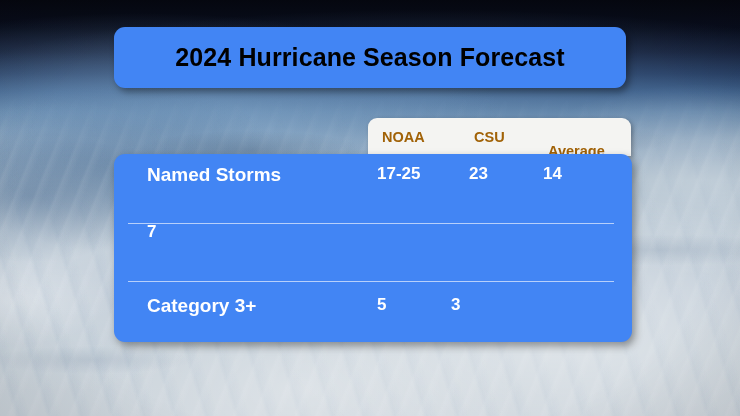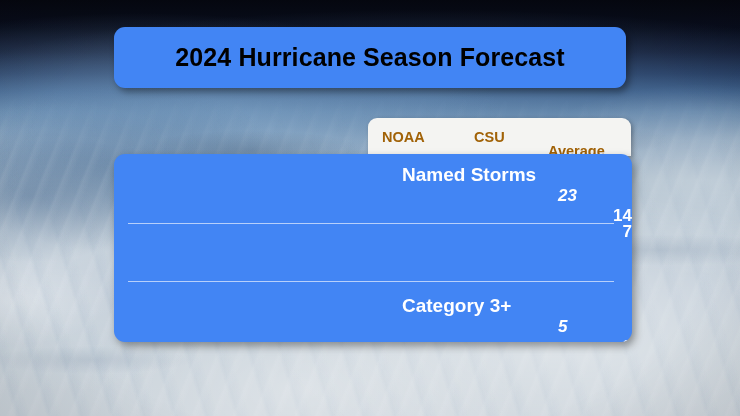--- a/index.html
+++ b/index.html
@@ -159,44 +159,43 @@
     box-shadow: 3px 4px 8px rgba(0,0,0,0.38);
     overflow: hidden;
   }
 
   .trow {
     position: absolute;
     left: 0;
     width: 100%;
     height: 58px;
     display: flex;
-    align-items: flex-end;
+    align-items: flex-start;
     box-sizing: border-box;
-    padding-left: 20px;
-    flex-direction: column;
+    padding-left: 33px;
   }
   .trow.r0 { top: 10px; }
   .trow.r1 { top: 68px; }
   .trow.r2 { top: 141px; }
 
   .row-label {
     width: 230px;
     color: #ffffff;
     font-size: 19px;
     font-weight: bold;
     white-space: nowrap;
   }
   .cell {
     color: #ffffff;
     font-size: 17px;
     font-weight: bold;
     white-space: nowrap;
   }
   .cell.v0 { width: 92px; }
-  .cell.v1 { width: 74px; font-style: italic; }
+  .cell.v1 { width: 74px; }
   .cell.v2 { width: auto; }
 
   .divider {
     position: absolute;
     left: 14px;
     width: 486px;
     height: 1px;
     background: rgba(255,255,255,0.62);
   }
   .divider.d0 { top: 69px; }
@@ -222,20 +221,21 @@
   <div id="header-panel">
     <span class="col-head c0">NOAA</span>
     <span class="col-head c1">CSU</span>
     <span class="col-head c2">Average</span>
   </div>
 
   <div id="table-card">
 
     <div class="trow r0">
       <span class="row-label">Named Storms</span>
+      <span class="cell v0">17-25</span>
       <span class="cell v1">23</span>
       <span class="cell v2">14</span>
     </div>
 
     <div class="divider d0"></div>
 
     <div class="trow r1">
       <span class="cell v2">7</span>
     </div>
 

